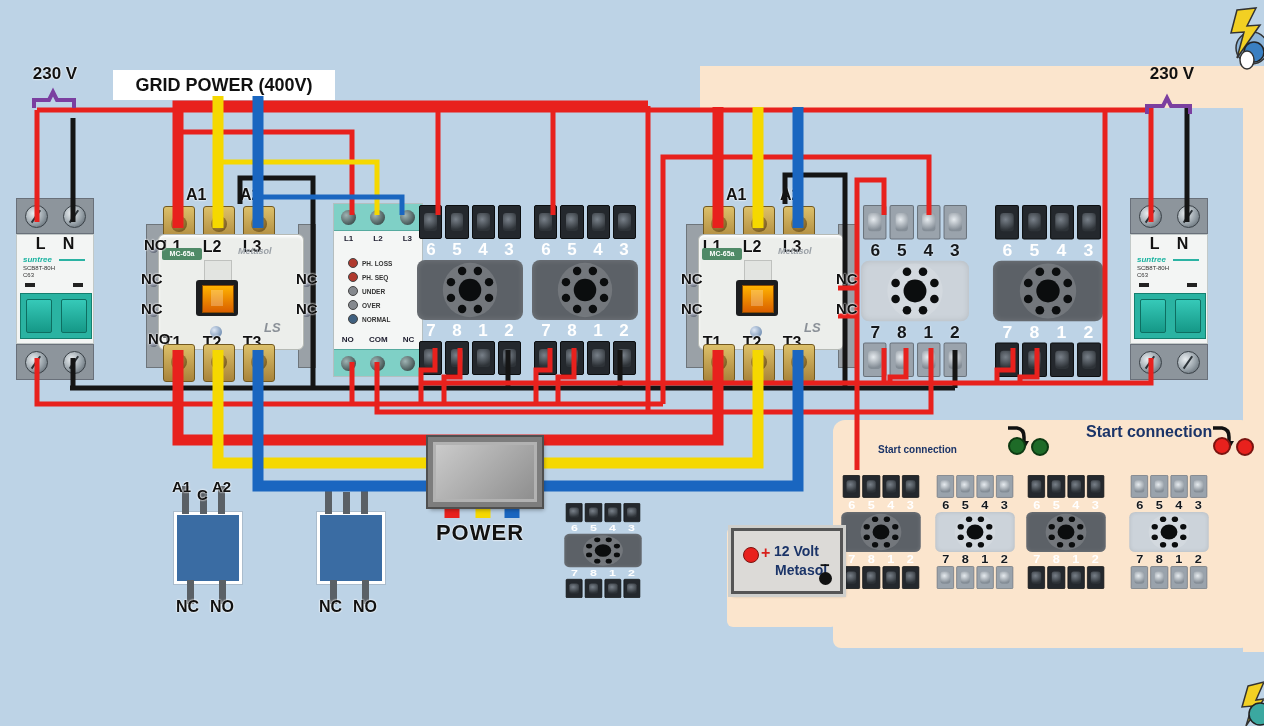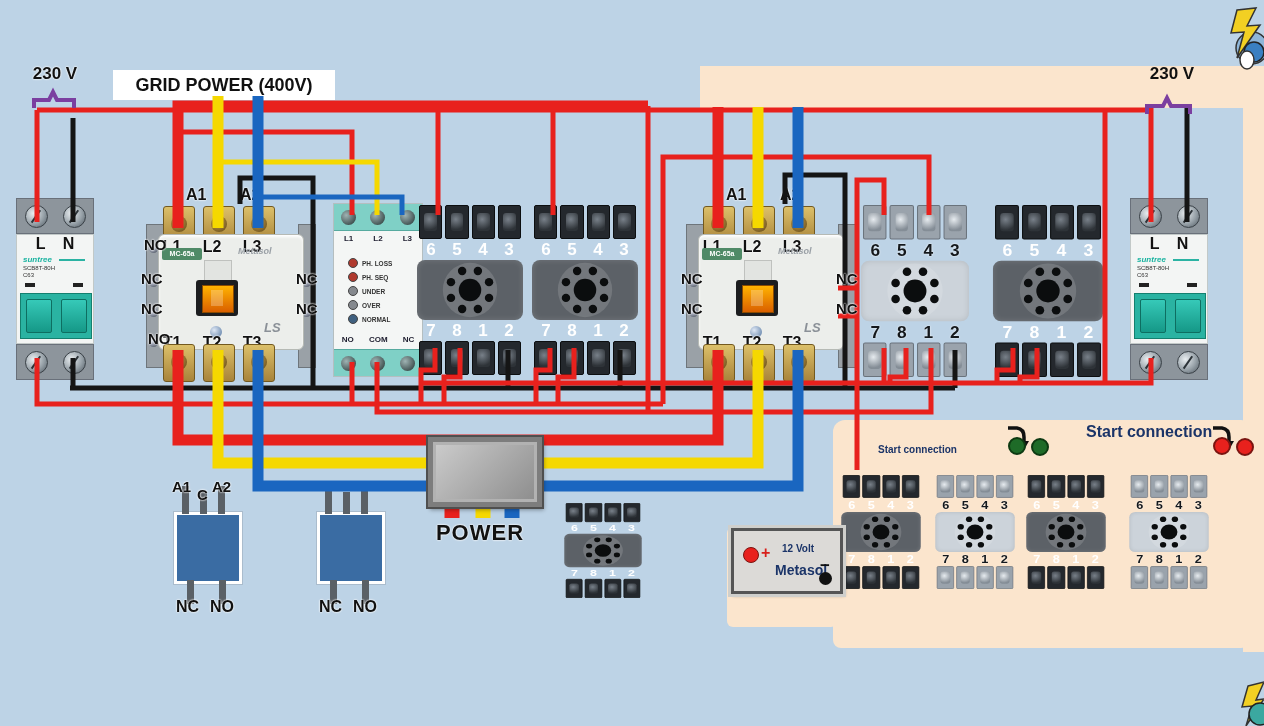--- a/index.html
+++ b/index.html
@@ -669,21 +669,21 @@
   <div class="pin ab" style="left:343px;top:492px;height:22px;"></div>
   <div class="pin ab" style="left:361px;top:486px;height:28px;"></div>
   <div class="pin ab" style="left:330px;top:580px;height:24px;"></div>
   <div class="pin ab" style="left:362px;top:580px;height:24px;"></div>
   <div class="lbl" style="left:319px;top:598px;font-size:16px;">NC</div>
   <div class="lbl" style="left:353px;top:598px;font-size:16px;">NO</div>
 
   <div class="comp battery">
     <div class="ab" style="left:9px;top:16px;width:14px;height:14px;border-radius:50%;background:#e8211d;border:1px solid #7a1410;"></div>
     <div class="lbl navy" style="left:27px;top:13px;font-size:16px;color:#d81f1a;">+</div>
-    <div class="lbl navy" style="left:40px;top:12px;font-size:10px;margin-left:8px;">12 Volt</div>
+    <div class="lbl navy" style="left:40px;top:12px;font-size:14px;">12 Volt</div>
     <div class="lbl navy" style="left:41px;top:31px;font-size:14px;">Metasol</div>
     <div class="lbl" style="left:86px;top:25px;font-size:17px;text-shadow:none;">−</div>
     <div class="ab" style="left:85px;top:41px;width:13px;height:13px;border-radius:50%;background:#111;"></div>
   </div>
 
   <div class="lbl navy" style="left:878px;top:404px;font-size:10px;margin-top:40px;">Start connection</div>
   <div class="lbl navy" style="left:1086px;top:423px;font-size:16px;">Start connection</div>
 
   <svg class="wires" width="1264" height="726" viewBox="0 0 1264 726">
     <g fill="none" stroke-linecap="butt" stroke-linejoin="miter">

